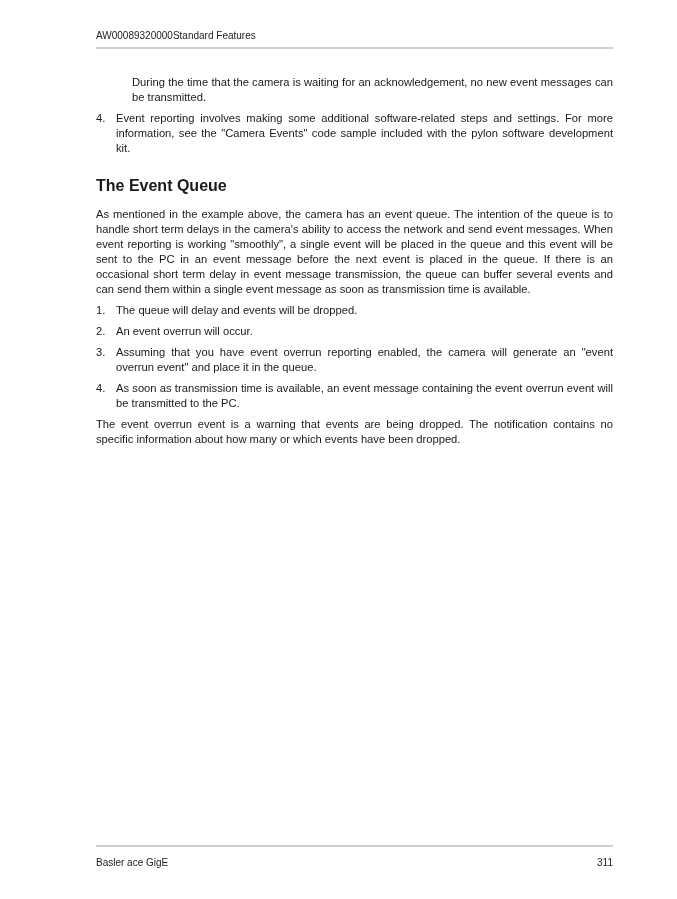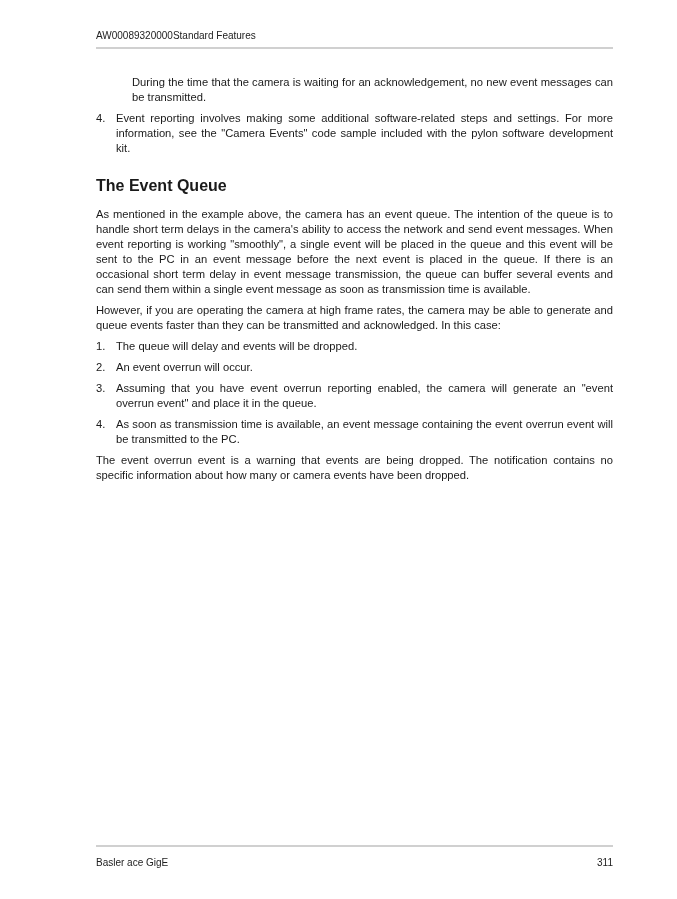--- a/index.html
+++ b/index.html
@@ -32,39 +32,38 @@
 <div class="content">
   <p class="indent-para">During the time that the camera is waiting for an acknowledgement, no new event messages can be transmitted.</p>
   <div class="li">
     <span class="num">4.</span>
     <span class="txt">Event reporting involves making some additional software-related steps and settings. For more information, see the "Camera Events" code sample included with the pylon software development kit.</span>
   </div>
 
   <h2>The Event Queue</h2>
 
   <p class="para">As mentioned in the example above, the camera has an event queue. The intention of the queue is to handle short term delays in the camera's ability to access the network and send event messages. When event reporting is working "smoothly", a single event will be placed in the queue and this event will be sent to the PC in an event message before the next event is placed in the queue. If there is an occasional short term delay in event message transmission, the queue can buffer several events and can send them within a single event message as soon as transmission time is available.</p>
-  <p class="para">However, if you are operating the camera at high frame rates, the camera may be able to generate and queue events faster than they can be transmitted and acknowledged. In this case:</p>
 
   <div class="li">
     <span class="num">1.</span>
     <span class="txt">The queue will delay and events will be dropped.</span>
   </div>
   <div class="li">
     <span class="num">2.</span>
     <span class="txt">An event overrun will occur.</span>
   </div>
   <div class="li">
     <span class="num">3.</span>
     <span class="txt">Assuming that you have event overrun reporting enabled, the camera will generate an "event overrun event" and place it in the queue.</span>
   </div>
   <div class="li">
     <span class="num">4.</span>
     <span class="txt">As soon as transmission time is available, an event message containing the event overrun event will be transmitted to the PC.</span>
   </div>
 
-  <p class="para">The event overrun event is a warning that events are being dropped. The notification contains no specific information about how many or camera events have been dropped.</p>
+  <p class="para">The event overrun event is a warning that events are being dropped. The notification contains no specific information about how many or which events have been dropped.</p>
 </div>
 
 <div class="rule-bot"></div>
 <div class="ftr">
   <span>Basler ace GigE</span>
   <span>311</span>
 </div>
 
 </body></html>

